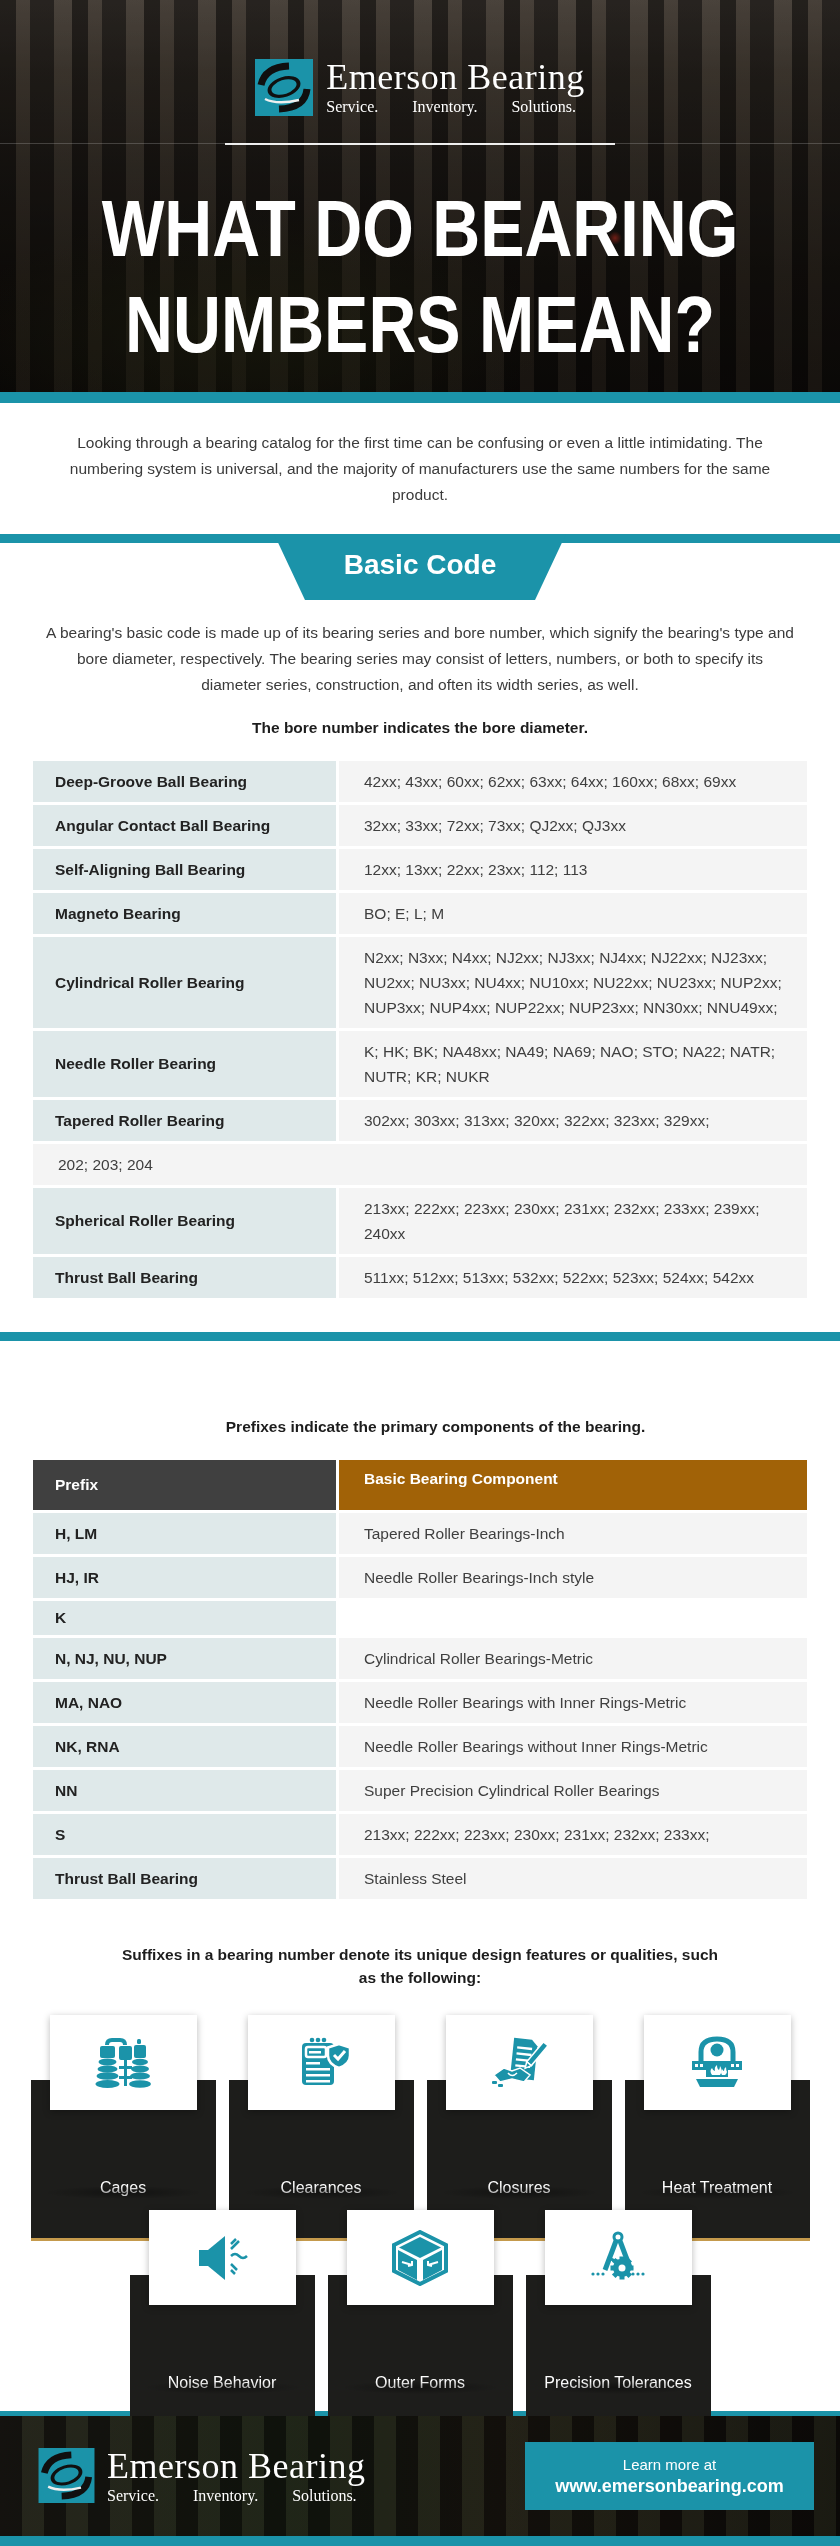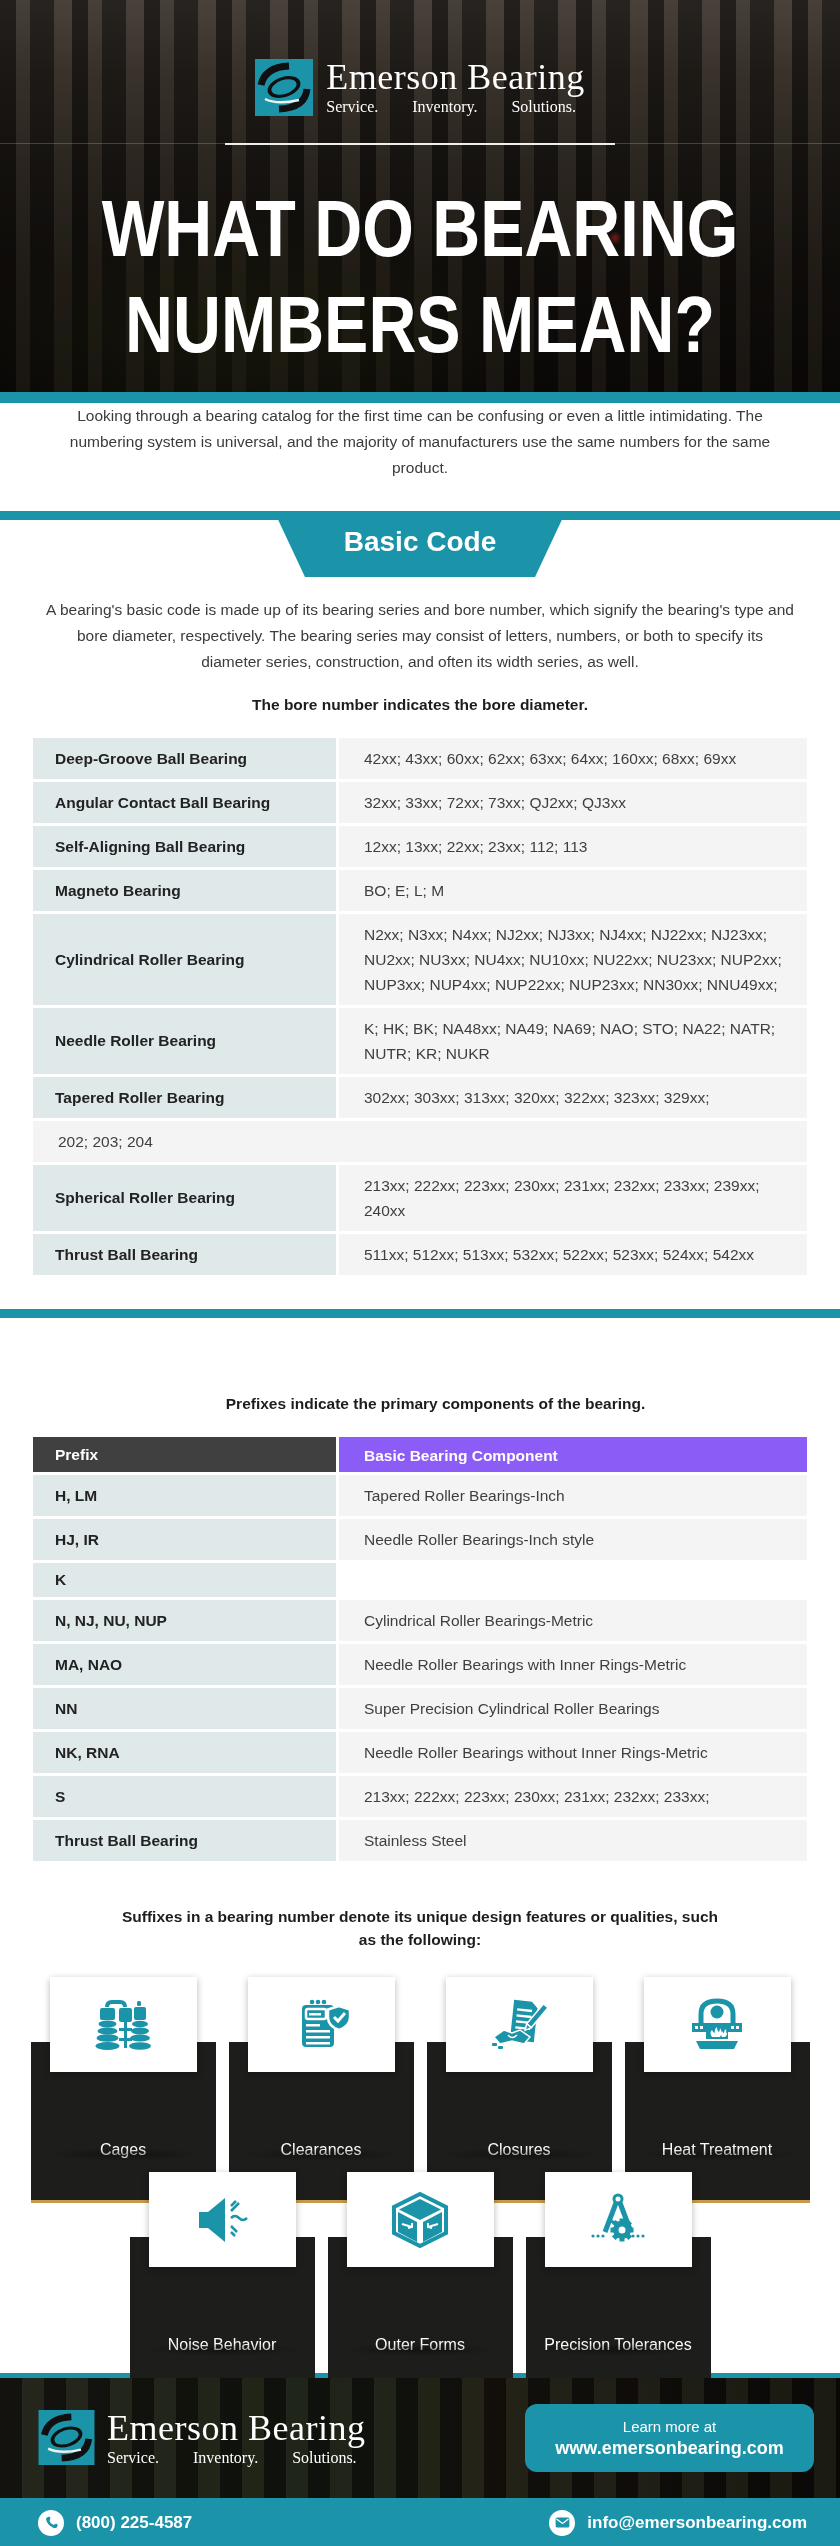--- a/index.html
+++ b/index.html
@@ -21,21 +21,21 @@
   .logo-mark{width:58px;height:57px;flex:0 0 auto;}
   .logo-text .brand{font-family:"Liberation Serif",serif;color:#fff;font-size:36px;line-height:36px;letter-spacing:.5px;}
   .logo-text .tagline{font-family:"Liberation Serif",serif;color:#fff;font-size:16px;margin-top:3px;word-spacing:30px;}
   .divider-row{position:relative;height:2px;margin-top:27px;}
   .divider-row .hairline{position:absolute;left:0;right:0;top:0;height:1px;background:rgba(200,200,200,.25);}
   .divider-row .bright{position:absolute;left:225px;width:390px;top:0;height:2px;background:rgba(255,255,255,.92);}
   .hero-title{margin-top:36px;text-align:center;color:#ffffff;font-weight:bold;font-size:79px;line-height:96px;transform:scaleX(.84);transform-origin:50% 0;white-space:nowrap;}
   .teal-strip{height:11px;background:#1b93a9;}
 
   
-  .intro{height:108px;display:flex;align-items:flex-start;justify-content:center;}
+  .intro{height:131px;display:flex;align-items:center;justify-content:center;}
   .intro p{margin:0;width:730px;text-align:center;font-size:15.5px;line-height:26px;color:#3b3b3b;}
 
   
   .ribbon{position:relative;height:66px;}
   .ribbon .bar{position:absolute;top:0;left:0;right:0;height:9px;background:#1b93a9;}
   .ribbon .shape{position:absolute;top:0;left:50%;transform:translateX(-50%);height:66px;background:#1b93a9;
     clip-path:polygon(0 0,100% 0,calc(100% - 31px) 100%,31px 100%);
     display:flex;align-items:center;justify-content:center;}
   .ribbon .shape span{color:#fff;font-weight:bold;font-size:28px;padding-bottom:4px;}
   .shape.w-basic{width:292px;}
@@ -47,21 +47,21 @@
   .sfx-note{margin:44px auto 8px;width:600px;text-align:center;font-size:15.5px;font-weight:bold;color:#1d1d1d;line-height:23px;}
 
   
   .tbl{margin:24px 33px 0;display:flex;flex-direction:column;gap:3px;}
   .trow{display:flex;gap:3px;}
   .tcell-l{width:303px;flex:0 0 auto;background:#dfe9ea;padding:8px 10px 8px 22px;box-sizing:border-box;
     font-size:15.5px;font-weight:bold;color:#222;display:flex;align-items:center;}
   .tcell-r{flex:1;background:#f4f4f4;padding:8px 16px 8px 25px;box-sizing:border-box;
     font-size:15.5px;color:#3f3f3f;line-height:25px;display:flex;align-items:center;}
   .thead .tcell-l{background:#404040;color:#fff;font-weight:bold;padding-top:6px;padding-bottom:6px;}
-  .thead .tcell-r{background:#8b5cf6;color:#fff;font-weight:bold;padding-top:6px;padding-bottom:4px;}
+  .thead .tcell-r{background:#a16207;color:#fff;font-weight:bold;padding-top:6px;padding-bottom:19px;}
 
   
   .cards-row{display:flex;justify-content:center;gap:13px;}
   .row1{margin-top:26px;}
   .row2{margin-top:24px;}
   .card{position:relative;width:185px;height:171px;}
   .card-body{position:absolute;top:65px;left:0;width:185px;height:100px;background:#1d1d1b;border-bottom:3px solid #c59a4c;
     display:flex;align-items:center;justify-content:center;padding-top:58px;box-sizing:content-box;}
   .card-body span{color:#fff;font-size:16px;}
   .card-iconbox{position:absolute;top:0;left:19px;width:147px;height:95px;background:#fff;box-shadow:0 2px 7px rgba(0,0,0,.28);
@@ -73,21 +73,21 @@
   .footer{margin-top:30px;}
   .footer-line{height:5px;background:#1b93a9;}
   .footer-band{position:relative;height:120px;
     background-image:
       repeating-linear-gradient(90deg, rgba(0,0,0,.42) 0 22px, rgba(62,72,46,.28) 22px 44px),
       linear-gradient(90deg,#2e2a22 0%,#232a1c 35%,#2a241a 60%,#191511 100%);
     display:flex;align-items:center;justify-content:space-between;padding:0 26px 0 38px;box-sizing:border-box;}
   .footer-band::before{content:"";position:absolute;inset:0;background:rgba(0,0,0,.25);}
   .f-logo{position:relative;display:flex;gap:12px;align-items:flex-start;}
   .f-logo .logo-mark{width:57px;height:55px;}
-  .learn-btn{position:relative;width:289px;height:68px;background:#1b93a9;border-radius:12px;border:none;cursor:pointer;
+  .learn-btn{position:relative;width:289px;height:68px;background:#1b93a9;border-radius:0;border:none;cursor:pointer;
     display:flex;flex-direction:column;align-items:center;justify-content:center;gap:3px;}
   .learn-btn .l1{color:#fff;font-size:15px;}
   .learn-btn .l2{color:#fff;font-size:18px;font-weight:bold;}
   .footer-bar{height:49px;background:#1b93a9;display:flex;align-items:center;justify-content:space-between;padding:0 33px 0 38px;box-sizing:border-box;}
   .contact{display:flex;align-items:center;gap:12px;}
   .contact .circle{width:26px;height:26px;border-radius:50%;background:#fff;display:flex;align-items:center;justify-content:center;}
   .contact span.txt{color:#fff;font-size:17px;font-weight:bold;}
 
   .icon-svg{display:block;}
 </style>
@@ -204,26 +204,26 @@
     </div>
     <div class="trow">
       <div class="tcell-l">N, NJ, NU, NUP</div>
       <div class="tcell-r">Cylindrical Roller Bearings-Metric</div>
     </div>
     <div class="trow">
       <div class="tcell-l">MA, NAO</div>
       <div class="tcell-r">Needle Roller Bearings with Inner Rings-Metric</div>
     </div>
     <div class="trow">
+      <div class="tcell-l">NK, RNA</div>
+      <div class="tcell-r">Needle Roller Bearings without Inner Rings-Metric</div>
+    </div>
+    <div class="trow">
       <div class="tcell-l">NN</div>
       <div class="tcell-r">Super Precision Cylindrical Roller Bearings</div>
-    </div>
-    <div class="trow">
-      <div class="tcell-l">NK, RNA</div>
-      <div class="tcell-r">Needle Roller Bearings without Inner Rings-Metric</div>
     </div>
     <div class="trow">
       <div class="tcell-l">S</div>
       <div class="tcell-r">213xx; 222xx; 223xx; 230xx; 231xx; 232xx; 233xx;</div>
     </div>
     <div class="trow">
       <div class="tcell-l">Thrust Ball Bearing</div>
       <div class="tcell-r">Stainless Steel</div>
     </div>
   </div>

